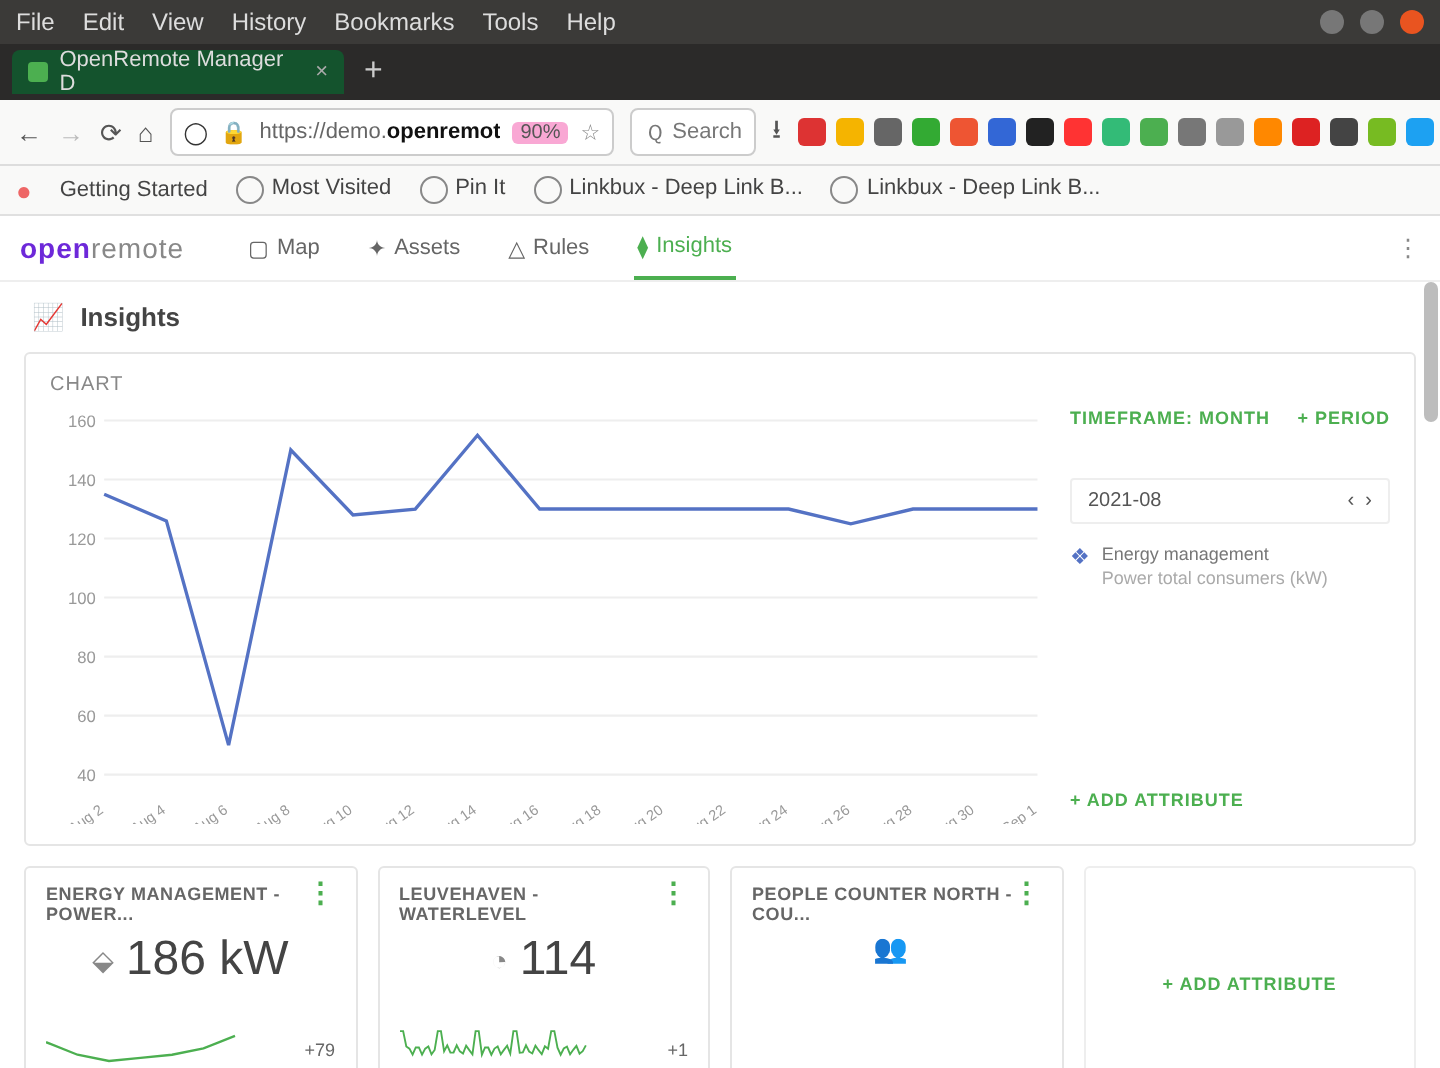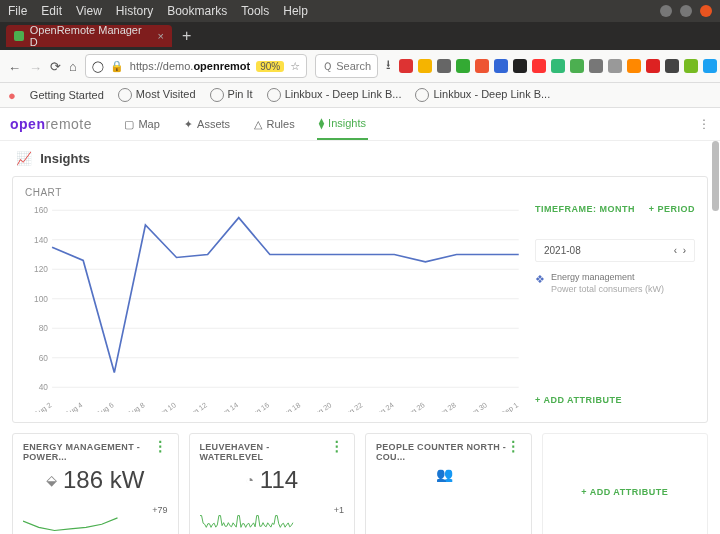--- a/index.html
+++ b/index.html
@@ -4,32 +4,32 @@
 <style>
 html,body{margin:0;padding:0;font-family:Arial,Helvetica,sans-serif;font-size:12px;background:#fff;color:#333;width:720px;height:534px;overflow:hidden}
 
 .osbar{background:#3b3a38;color:#ddd;height:22px;display:flex;align-items:center;padding:0 8px;font-size:12px}
 .osbar .menu{margin-right:14px;cursor:default}
 .osbar .spacer{flex:1}
 .osbar .winbtn{width:12px;height:12px;border-radius:50%;margin-left:8px}
 .min{background:#777}.max{background:#777}.close{background:#e95420}
 
 .tabrow{background:#2b2a29;height:28px;display:flex;align-items:center;padding:0 6px}
-.tab{background:#7f1d1d;color:#ddd;height:22px;display:flex;align-items:center;padding:0 8px;border-radius:4px 4px 0 0;font-size:11px;max-width:150px}
+.tab{background:#14532d;color:#ddd;height:22px;display:flex;align-items:center;padding:0 8px;border-radius:4px 4px 0 0;font-size:11px;max-width:150px}
 .tab .favicon{width:10px;height:10px;background:#4caf50;border-radius:2px;margin-right:6px}
 .tab .x{margin-left:8px;color:#aaa;font-size:11px}
 .tabadd{color:#ccc;margin-left:10px;font-size:16px}
 
 .urlrow{background:#f9f9f8;height:32px;display:flex;align-items:center;padding:0 8px;border-bottom:1px solid #ddd;gap:8px}
 .navicon{color:#555;font-size:13px}
 .urlbox{flex:1;display:flex;align-items:center;gap:6px;border:1px solid #ccc;border-radius:4px;height:22px;padding:0 6px;font-size:11px;background:#fff}
 .urlbox .lock{color:#777}
 .urltext{color:#666;white-space:nowrap;overflow:hidden}
 .urltext b{color:#111;font-weight:600}
-.zoom{background:#fde047;border-radius:3px;padding:0 4px;font-size:10px;color:#555}
+.zoom{background:#f9a8d4;border-radius:3px;padding:0 4px;font-size:10px;color:#555}
 .searchbox{width:150px;display:flex;align-items:center;gap:4px;border:1px solid #ccc;border-radius:4px;height:22px;padding:0 6px;font-size:11px;background:#fff;color:#777}
 .exticons{display:flex;gap:5px}
 .ext{width:14px;height:14px;border-radius:3px}
 
 .bmrow{background:#f9f9f8;height:24px;display:flex;align-items:center;padding:0 8px;border-bottom:1px solid #e0e0e0;gap:14px;font-size:11px;color:#444}
 .bmitem{display:flex;align-items:flex-start;gap:4px}
 .globe{width:12px;height:12px;border:1px solid #888;border-radius:50%}
 
 .apphdr{height:32px;display:flex;align-items:center;padding:0 10px;border-bottom:1px solid #eee}
 .logo{font-size:14px;letter-spacing:.5px}
@@ -54,21 +54,21 @@
 .addattr{color:#4caf50;font-size:9px;letter-spacing:.5px;font-weight:600;margin-top:100px}
 svg{display:block}
 
 .cardrow{display:flex;gap:10px}
 .smcard{flex:1;border:1px solid #e5e5e5;border-radius:3px;padding:8px 10px;height:100px;position:relative}
 .smcard.empty{border:1px solid #eee;display:flex;align-items:center;justify-content:center}
 .smhdr{display:flex;justify-content:center;font-size:9px;letter-spacing:.3px;color:#666;font-weight:600}
 .smhdr .dots{color:#4caf50;font-size:14px;line-height:9px}
 .smval{font-size:24px;color:#444;text-align:center;margin-top:4px;display:flex;align-items:center;justify-content:center;gap:6px}
 .smval .ico{font-size:14px;color:#888}
-.smdelta{position:absolute;right:10px;bottom:35px;font-size:9px;color:#666}
+.smdelta{position:absolute;right:10px;bottom:20px;font-size:9px;color:#666}
 .spark{position:absolute;left:10px;bottom:10px;right:60px;height:30px}
 .spark svg{width:100%;height:100%}
 .scrollthumb{position:absolute;right:1px;top:0;width:7px;height:70px;background:#bdbdbd;border-radius:4px}
 </style>
 </head>
 <body>
 
 <div class="osbar">
   <span class="menu">File</span>
   <span class="menu">Edit</span>

